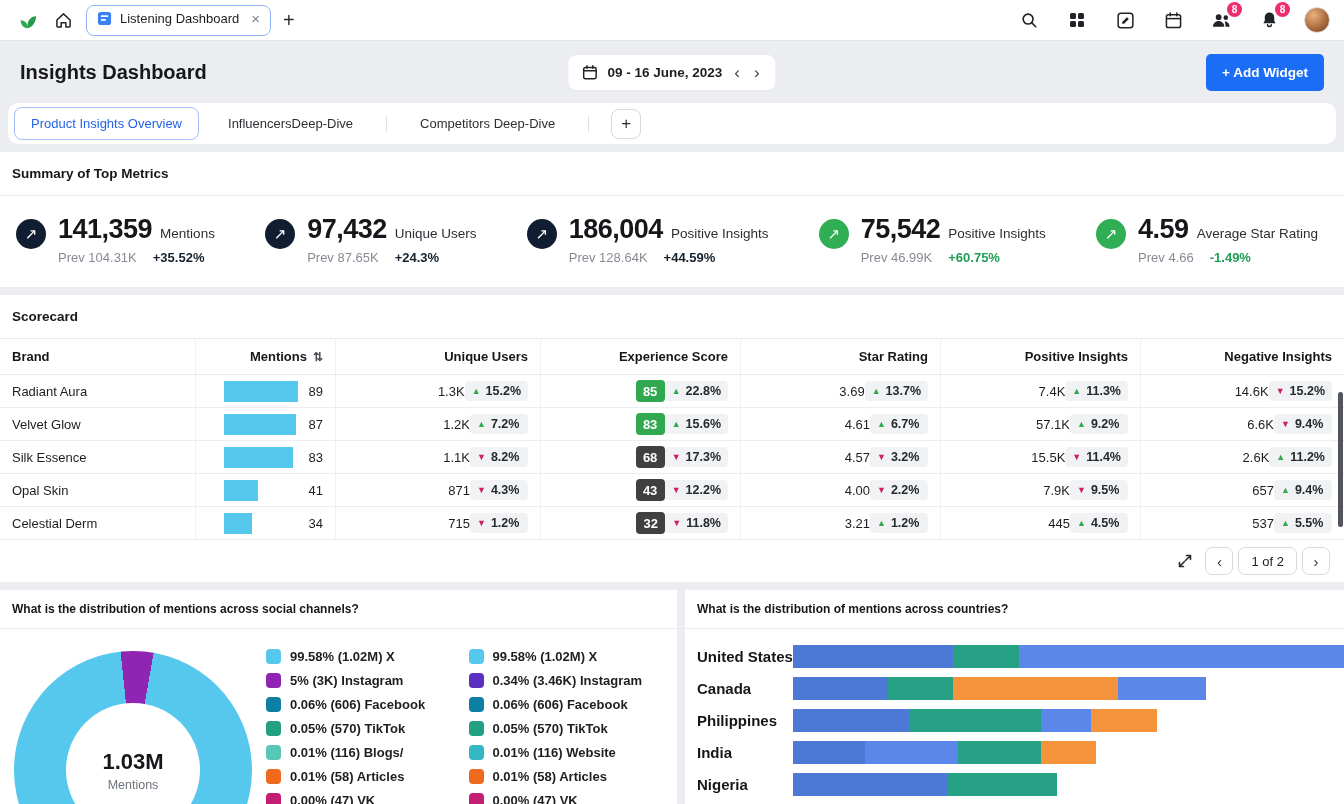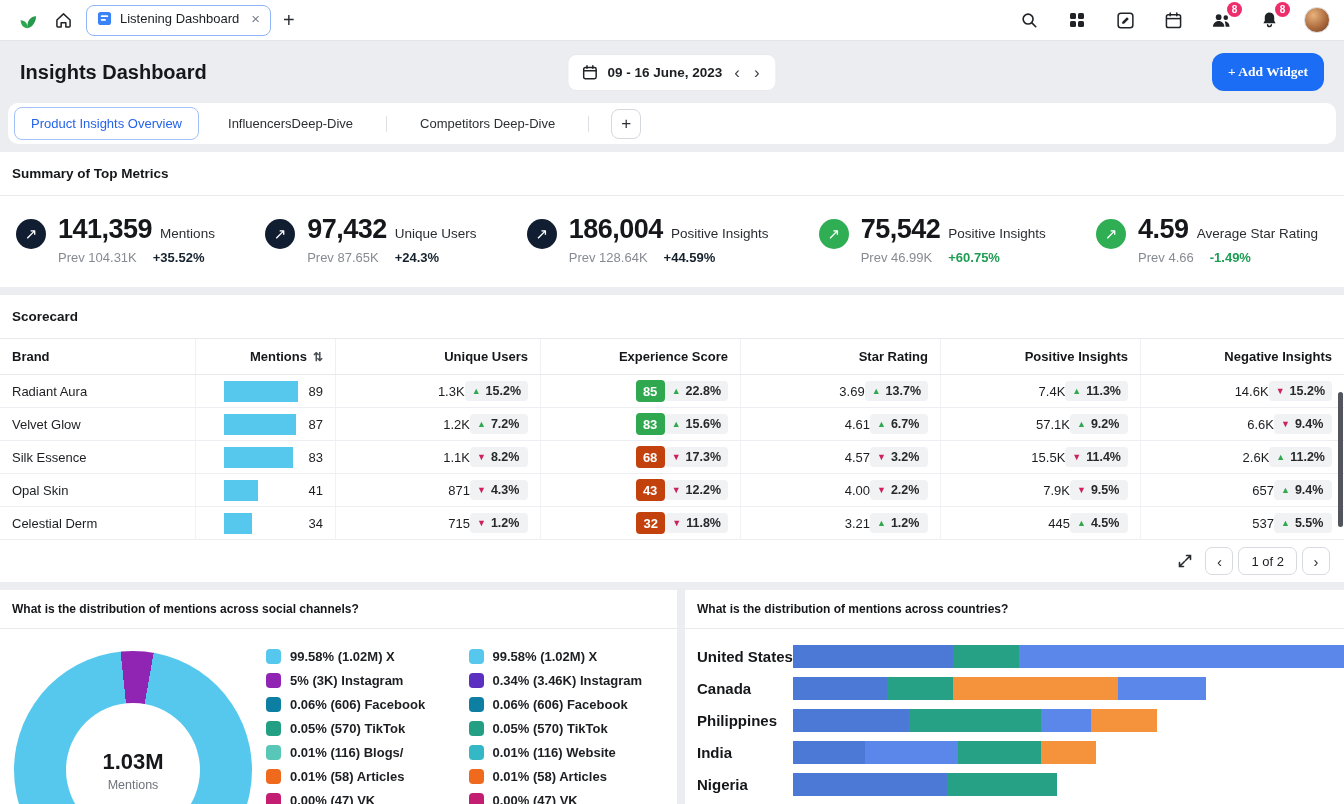--- a/index.html
+++ b/index.html
@@ -14,21 +14,21 @@
 .chip-x{color:#7c828c;font-size:15px;margin-left:4px;line-height:1}
 .tb-plus{font-size:20px;color:#2a2d31;margin-left:2px;cursor:pointer}
 .tb-right{display:flex;align-items:center;gap:22px}
 .badge{position:absolute;top:-5px;right:-8px;min-width:15px;height:15px;border-radius:8px;background:#ef2d6a;color:#fff;font-size:10px;font-weight:bold;display:flex;align-items:center;justify-content:center;padding:0 3px}
 .avatar{width:26px;height:26px;border-radius:50%;background:radial-gradient(circle at 35% 30%,#e9b27c,#a8663a 60%,#6e3f1f);border:1px solid #d8dade;cursor:pointer}
 
 .page-head{height:62px;display:flex;align-items:center;justify-content:space-between;padding:0 20px;position:relative}
 .page-title{font-size:20px;font-weight:bold;color:#15171a}
 .date-pill{position:absolute;left:50%;transform:translateX(-50%);display:flex;align-items:center;gap:10px;background:#fff;border-radius:8px;padding:9px 14px;font-size:13.5px;font-weight:bold;color:#1c1e21;box-shadow:0 0 0 1px #e7e9ec;cursor:pointer}
 .chev{color:#3f434a;font-size:17px;line-height:1;padding:0 2px;font-weight:normal;cursor:pointer}
-.add-widget{background:#1b6df5;color:#fff;border:none;border-radius:12px;padding:11px 16px;font-size:13.5px;font-weight:bold;font-family:Liberation Serif, serif;cursor:pointer}
+.add-widget{background:#1b6df5;color:#fff;border:none;border-radius:5px;padding:11px 16px;font-size:13.5px;font-weight:bold;font-family:Liberation Sans, sans-serif;cursor:pointer}
 
 .tabs-strip{margin:0 8px 8px;background:#fff;border-radius:10px;display:flex;align-items:center;padding:4px 6px;gap:12px}
 .dtab{font-size:13px;color:#2c2f33;padding:8px 16px;border-radius:8px;cursor:pointer;border:1px solid transparent}
 .dtab.active{color:#2463eb;border:1px solid #a3c0f8}
 .tab-sep{width:1px;height:16px;background:#dcdfe4;margin:0 4px}
 .tab-add{width:30px;height:30px;border:1px solid #d5d8dd;border-radius:8px;display:flex;align-items:center;justify-content:center;font-size:17px;color:#2a2d31;margin-left:6px;background:#fff;cursor:pointer}
 
 .section{background:#fff;margin-bottom:8px}
 .sec-title{font-size:13.5px;font-weight:bold;padding:14px 12px;border-bottom:1px solid #e7e9ec;color:#15171a}
 
@@ -59,21 +59,21 @@
 .mval{margin-left:auto;font-size:13px}
 .c-num{justify-content:flex-end;}
 .val{font-size:13px}
 .pill{display:inline-flex;align-items:center;gap:5px;background:#f1f2f4;border-radius:4px;padding:3px 7px;min-width:58px}
 .arr{font-size:9px;line-height:1}
 .arr.up{color:#2fa84f}
 .arr.down{color:#ce2061}
 .pct{font-size:12.5px;font-weight:bold;color:#26282c}
 .score{min-width:29px;height:22px;border-radius:4px;color:#fff;font-weight:bold;font-size:13px;display:inline-flex;align-items:center;justify-content:center;padding:0 5px}
 .sc-good{background:#2fa84f}
-.sc-bad{background:#c2410c}
+.sc-bad{background:#404040}
 .tfoot{height:42px;display:flex;align-items:center;justify-content:flex-end;gap:12px;padding:0 14px}
 .exp-ic{display:flex;cursor:pointer}
 .pager{display:flex;gap:5px}
 .pg-btn{width:28px;height:28px;border:1px solid #d7dade;border-radius:7px;background:#fff;font-size:15px;color:#2a2d31;cursor:pointer;display:flex;align-items:center;justify-content:center;font-family:inherit}
 .pg-label{height:28px;border:1px solid #d7dade;border-radius:7px;display:flex;align-items:center;padding:0 12px;font-size:13px;color:#1c1e21;background:#fff}
 
 .panels{display:flex;gap:8px;height:400px}
 .panel{background:#fff;overflow:hidden}
 .panel-left{width:677px;flex:none}
 .panel-right{flex:1}

